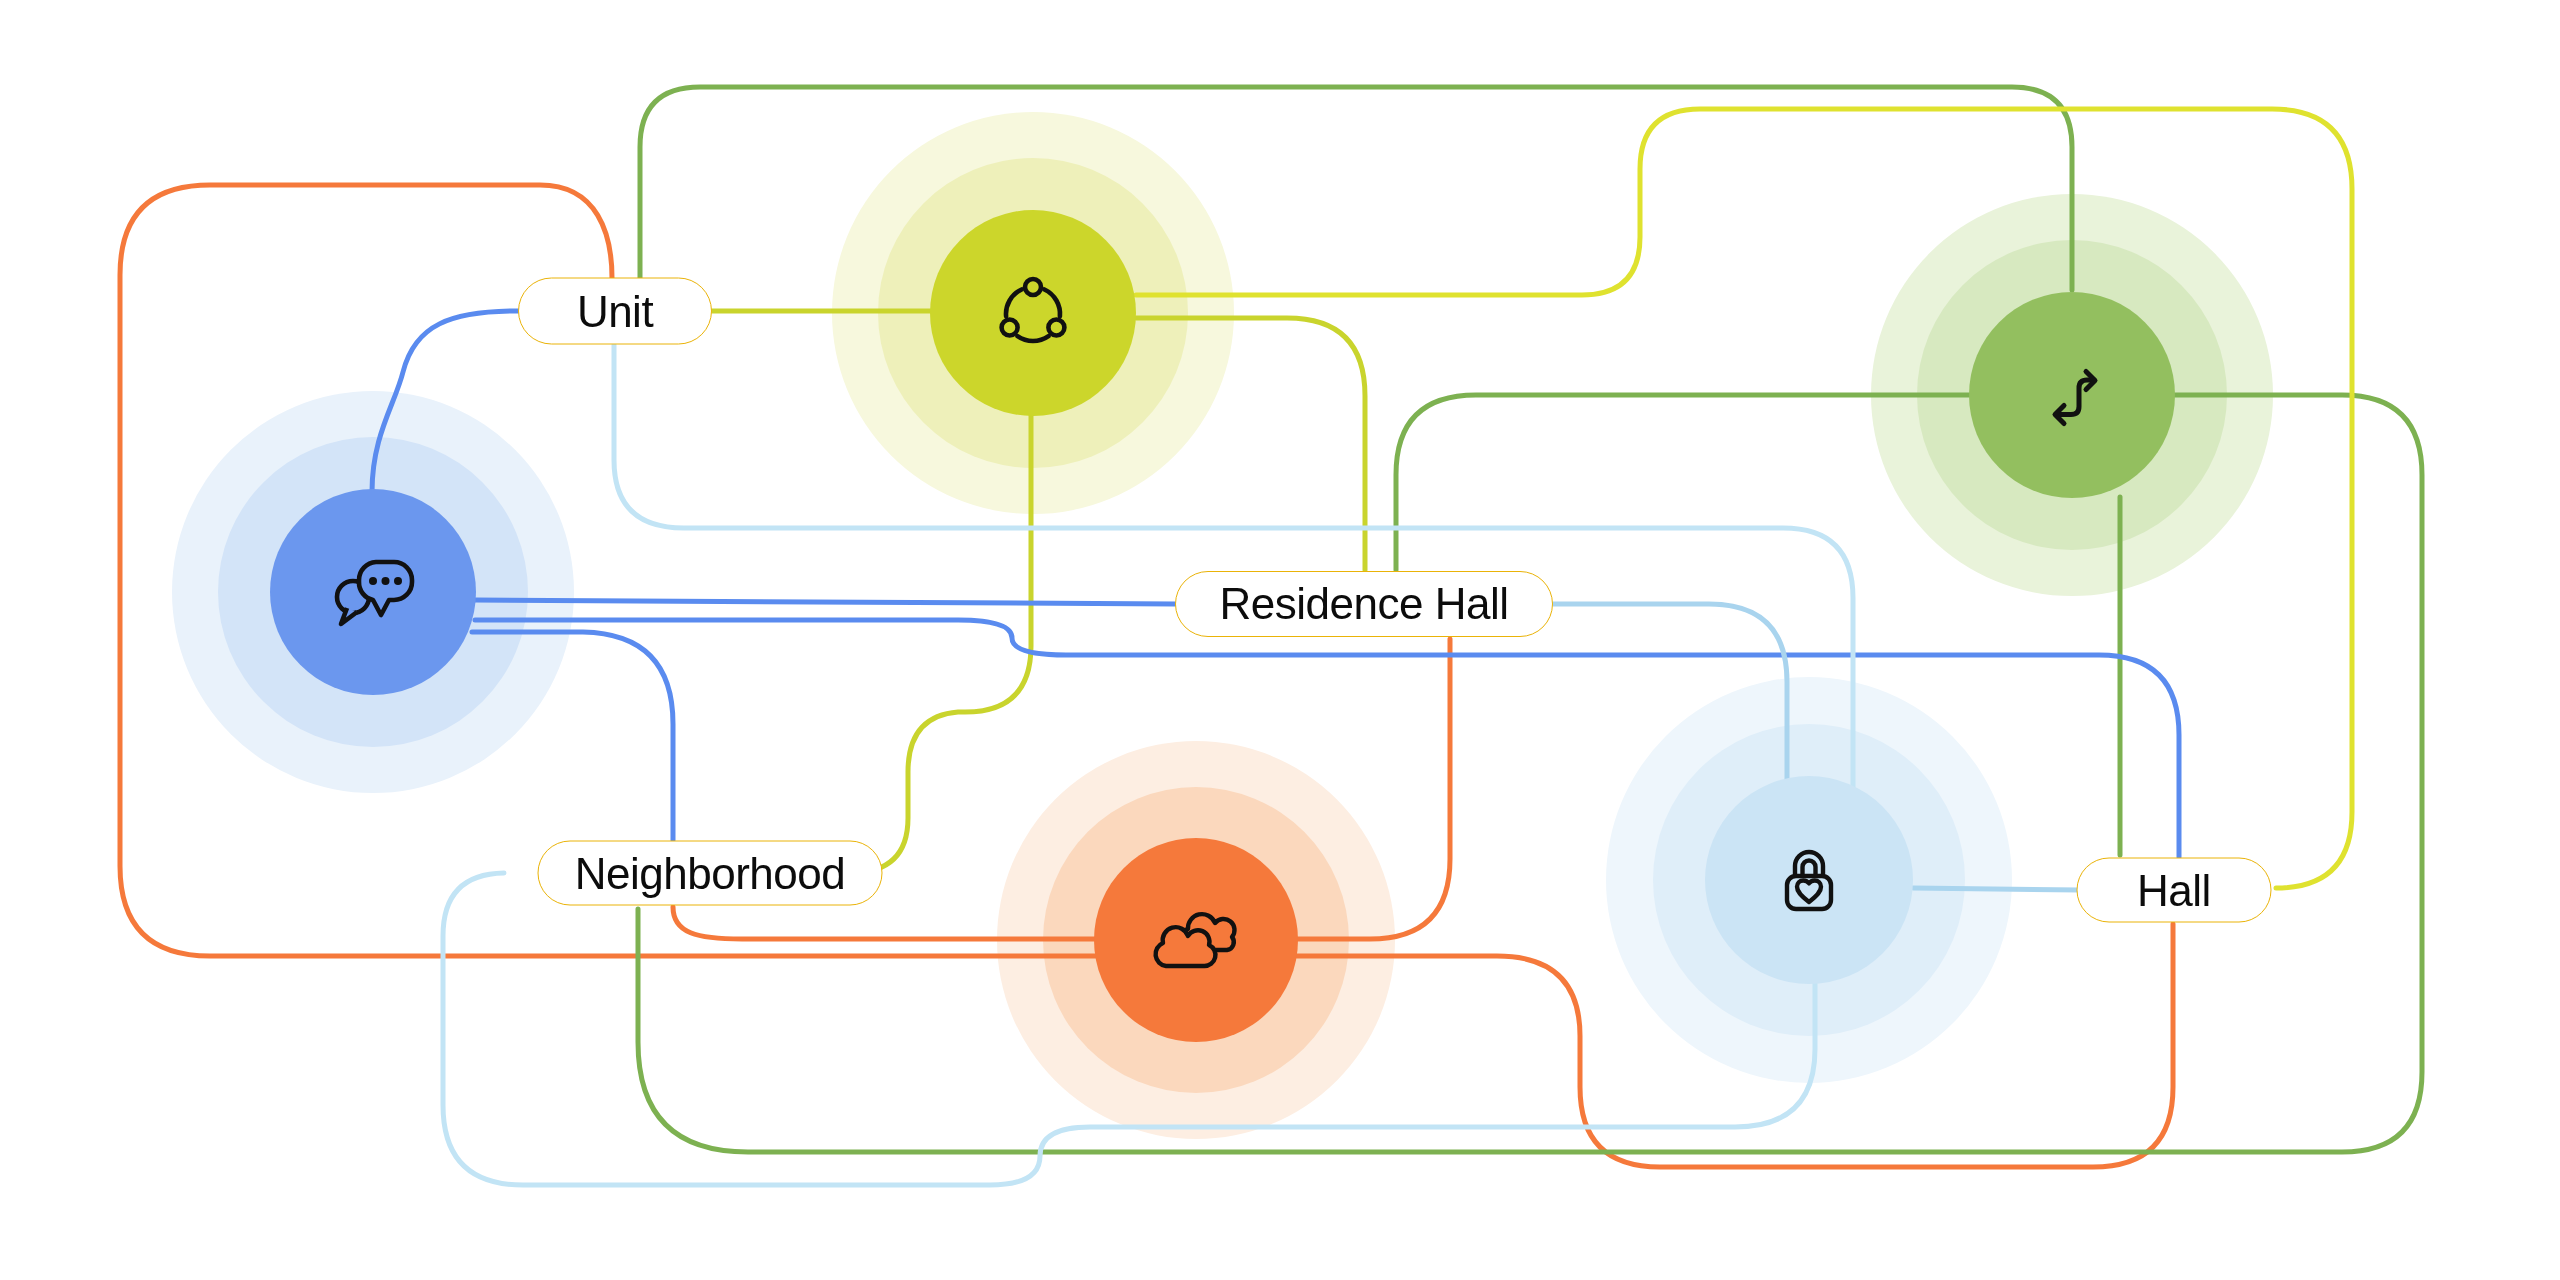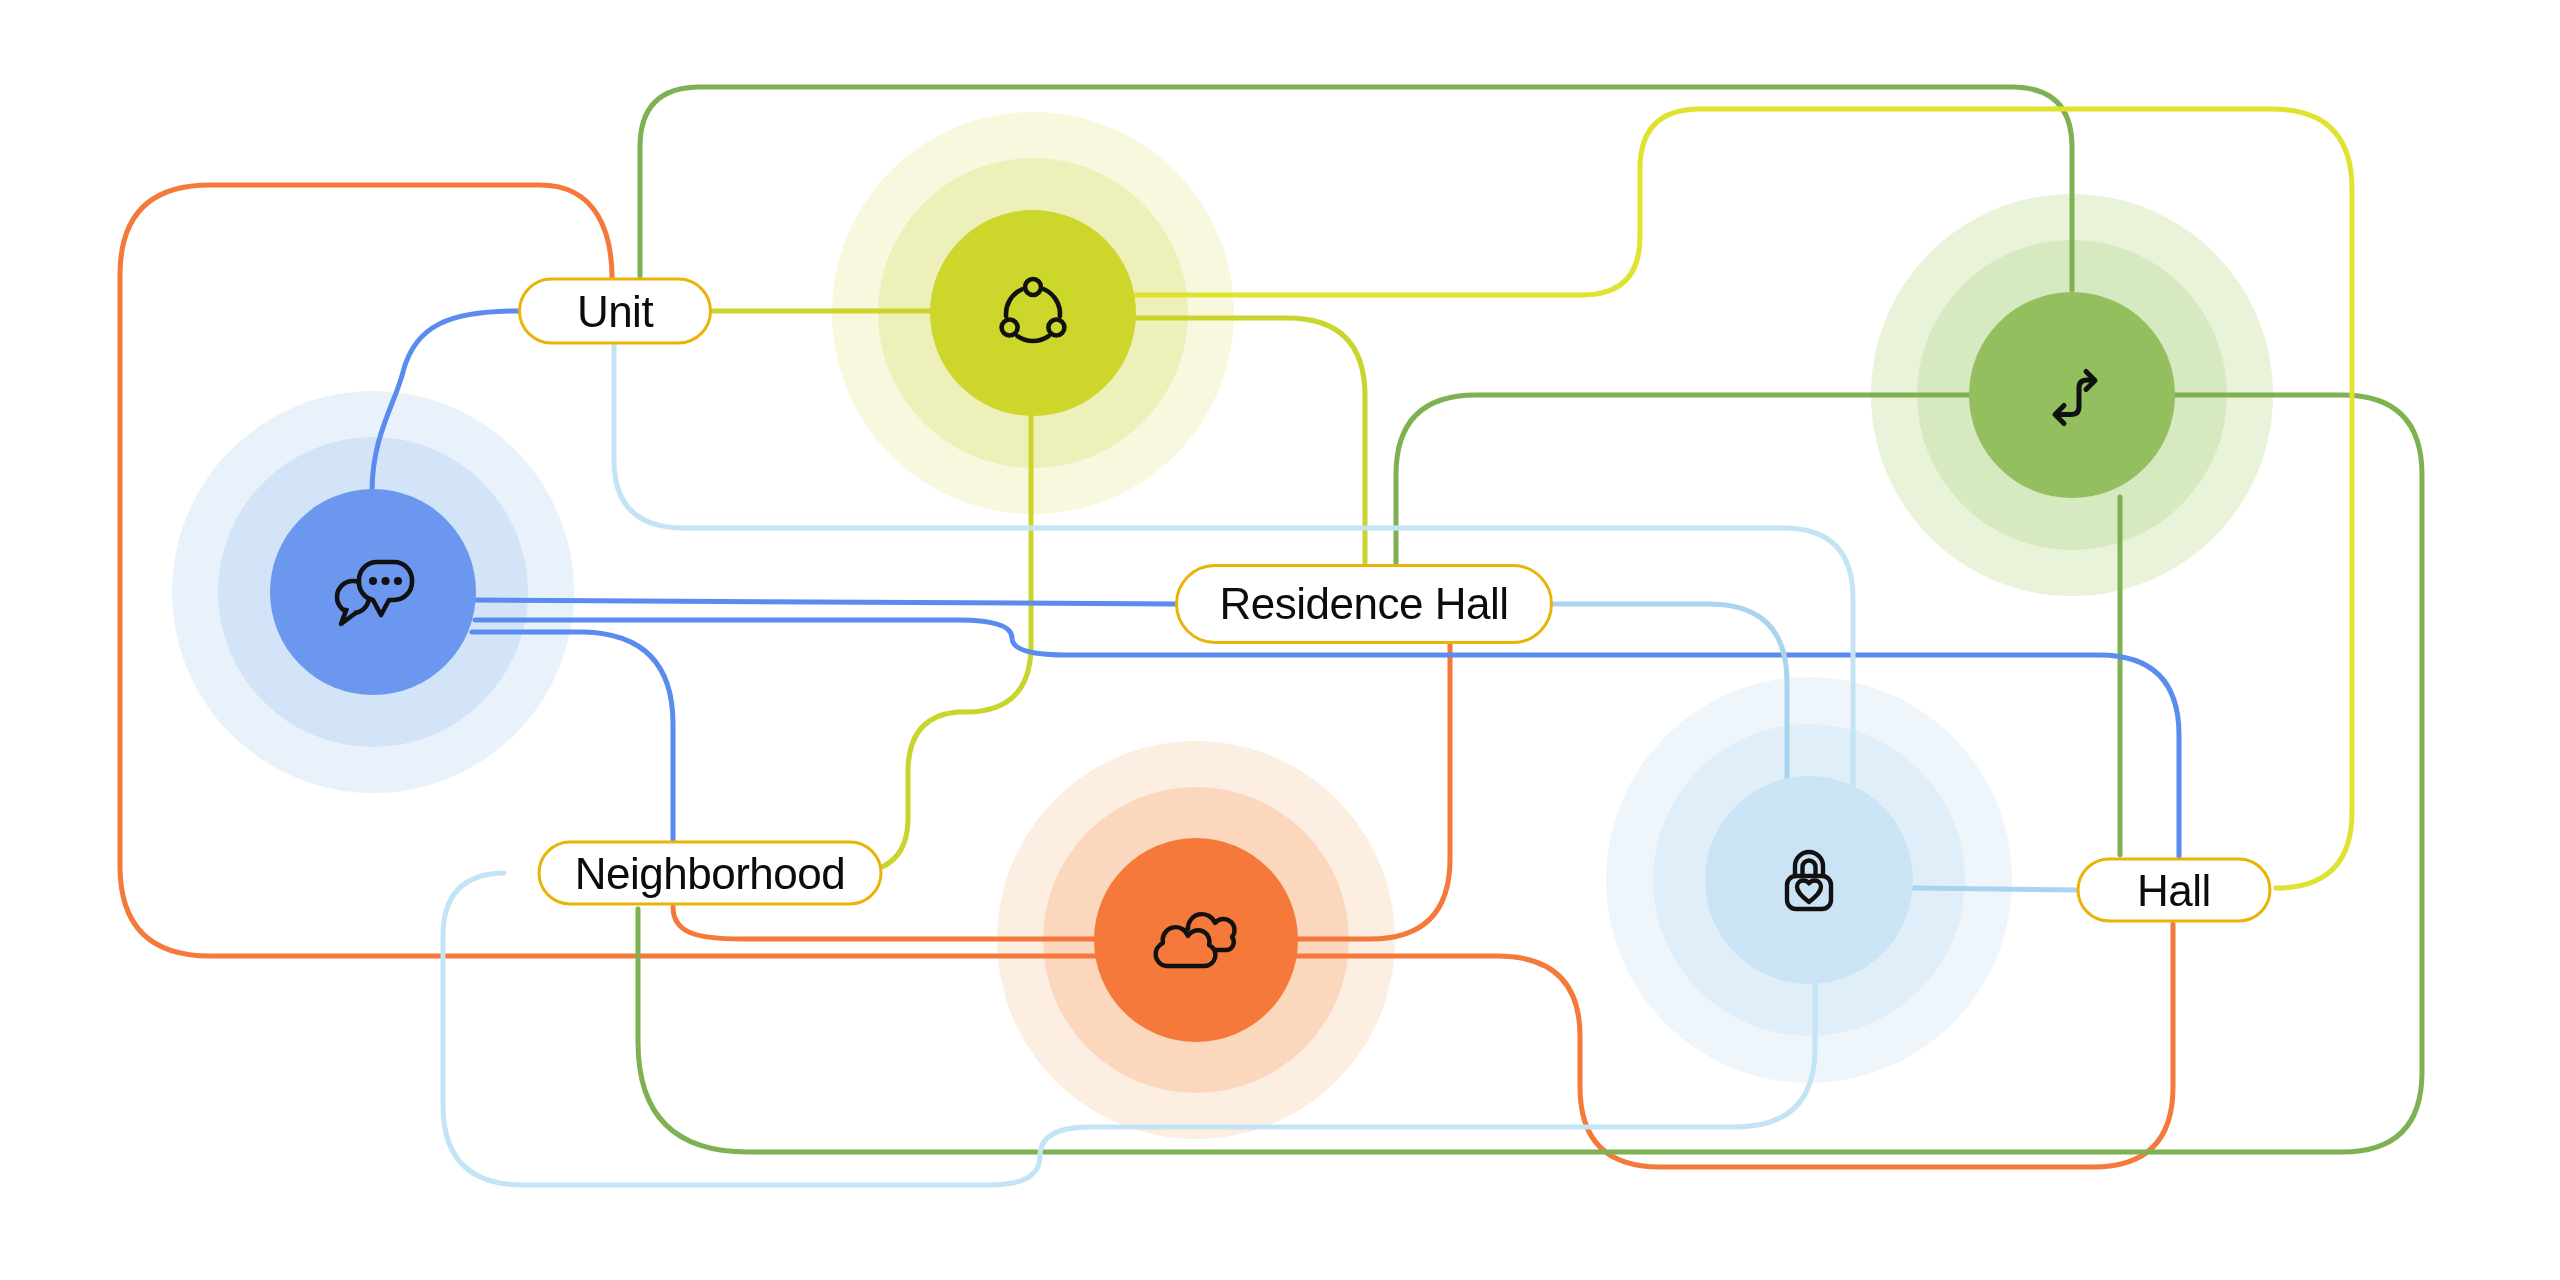--- a/index.html
+++ b/index.html
@@ -1,20 +1,20 @@
 <!DOCTYPE html>
 <html><head>
 <meta charset="utf-8">
 <style>
   html,body{margin:0;padding:0;background:#ffffff;}
   #stage{position:relative;width:2560px;height:1280px;background:#ffffff;overflow:hidden;
          font-family:"Liberation Sans", sans-serif;}
   #net{position:absolute;left:0;top:0;}
   .pill{position:absolute;display:flex;align-items:center;justify-content:center;
-        background:#ffffff;border:3px solid #eab308;border-radius:40px;
+        background:#ffffff;border:1px solid #eab308;border-radius:40px;
         transform:translate(-50%,-50%);box-sizing:border-box;}
   .pill span{font-size:44px;color:#0c0c0c;letter-spacing:-0.5px;white-space:nowrap;}
 </style>
 </head>
 <body>
 
 <div id="stage">
   <svg id="net" xmlns="http://www.w3.org/2000/svg" width="2560" height="1280" viewBox="0 0 2560 1280">
       <g>
         <circle cx="373" cy="592" r="201" fill="#e9f2fb"></circle>
@@ -102,21 +102,21 @@
     <rect x="28" y="46" width="44" height="33" rx="9" fill="#cbe4f5" stroke="#111" stroke-width="4.4"></rect>
     <path d="M50 72 C41.5 65.5 38 61.5 38 56.8 C38 53.2 40.8 50.5 44.3 50.5 C46.6 50.5 48.8 51.6 50 53.4 C51.2 51.6 53.4 50.5 55.7 50.5 C59.2 50.5 62 53.2 62 56.8 C62 61.5 58.5 65.5 50 72 Z" fill="none" stroke="#111" stroke-width="4.4" stroke-linejoin="round"></path>
           </g>
         </g>
       </g>
     </svg>
   <div id="pills">
       <div class="pill" style="left: 615px; top: 311px; width: 194px; height: 67px;">
         <span>Unit</span>
       </div>
-      <div class="pill" style="left: 1364px; top: 604px; width: 378px; height: 80px;">
+      <div class="pill" style="left: 1364px; top: 604px; width: 378px; height: 66px;">
         <span>Residence Hall</span>
       </div>
       <div class="pill" style="left: 710px; top: 873px; width: 345px; height: 65px;">
         <span>Neighborhood</span>
       </div>
       <div class="pill" style="left: 2174px; top: 890px; width: 195px; height: 65px;">
         <span>Hall</span>
       </div>
     </div>
 </div>

